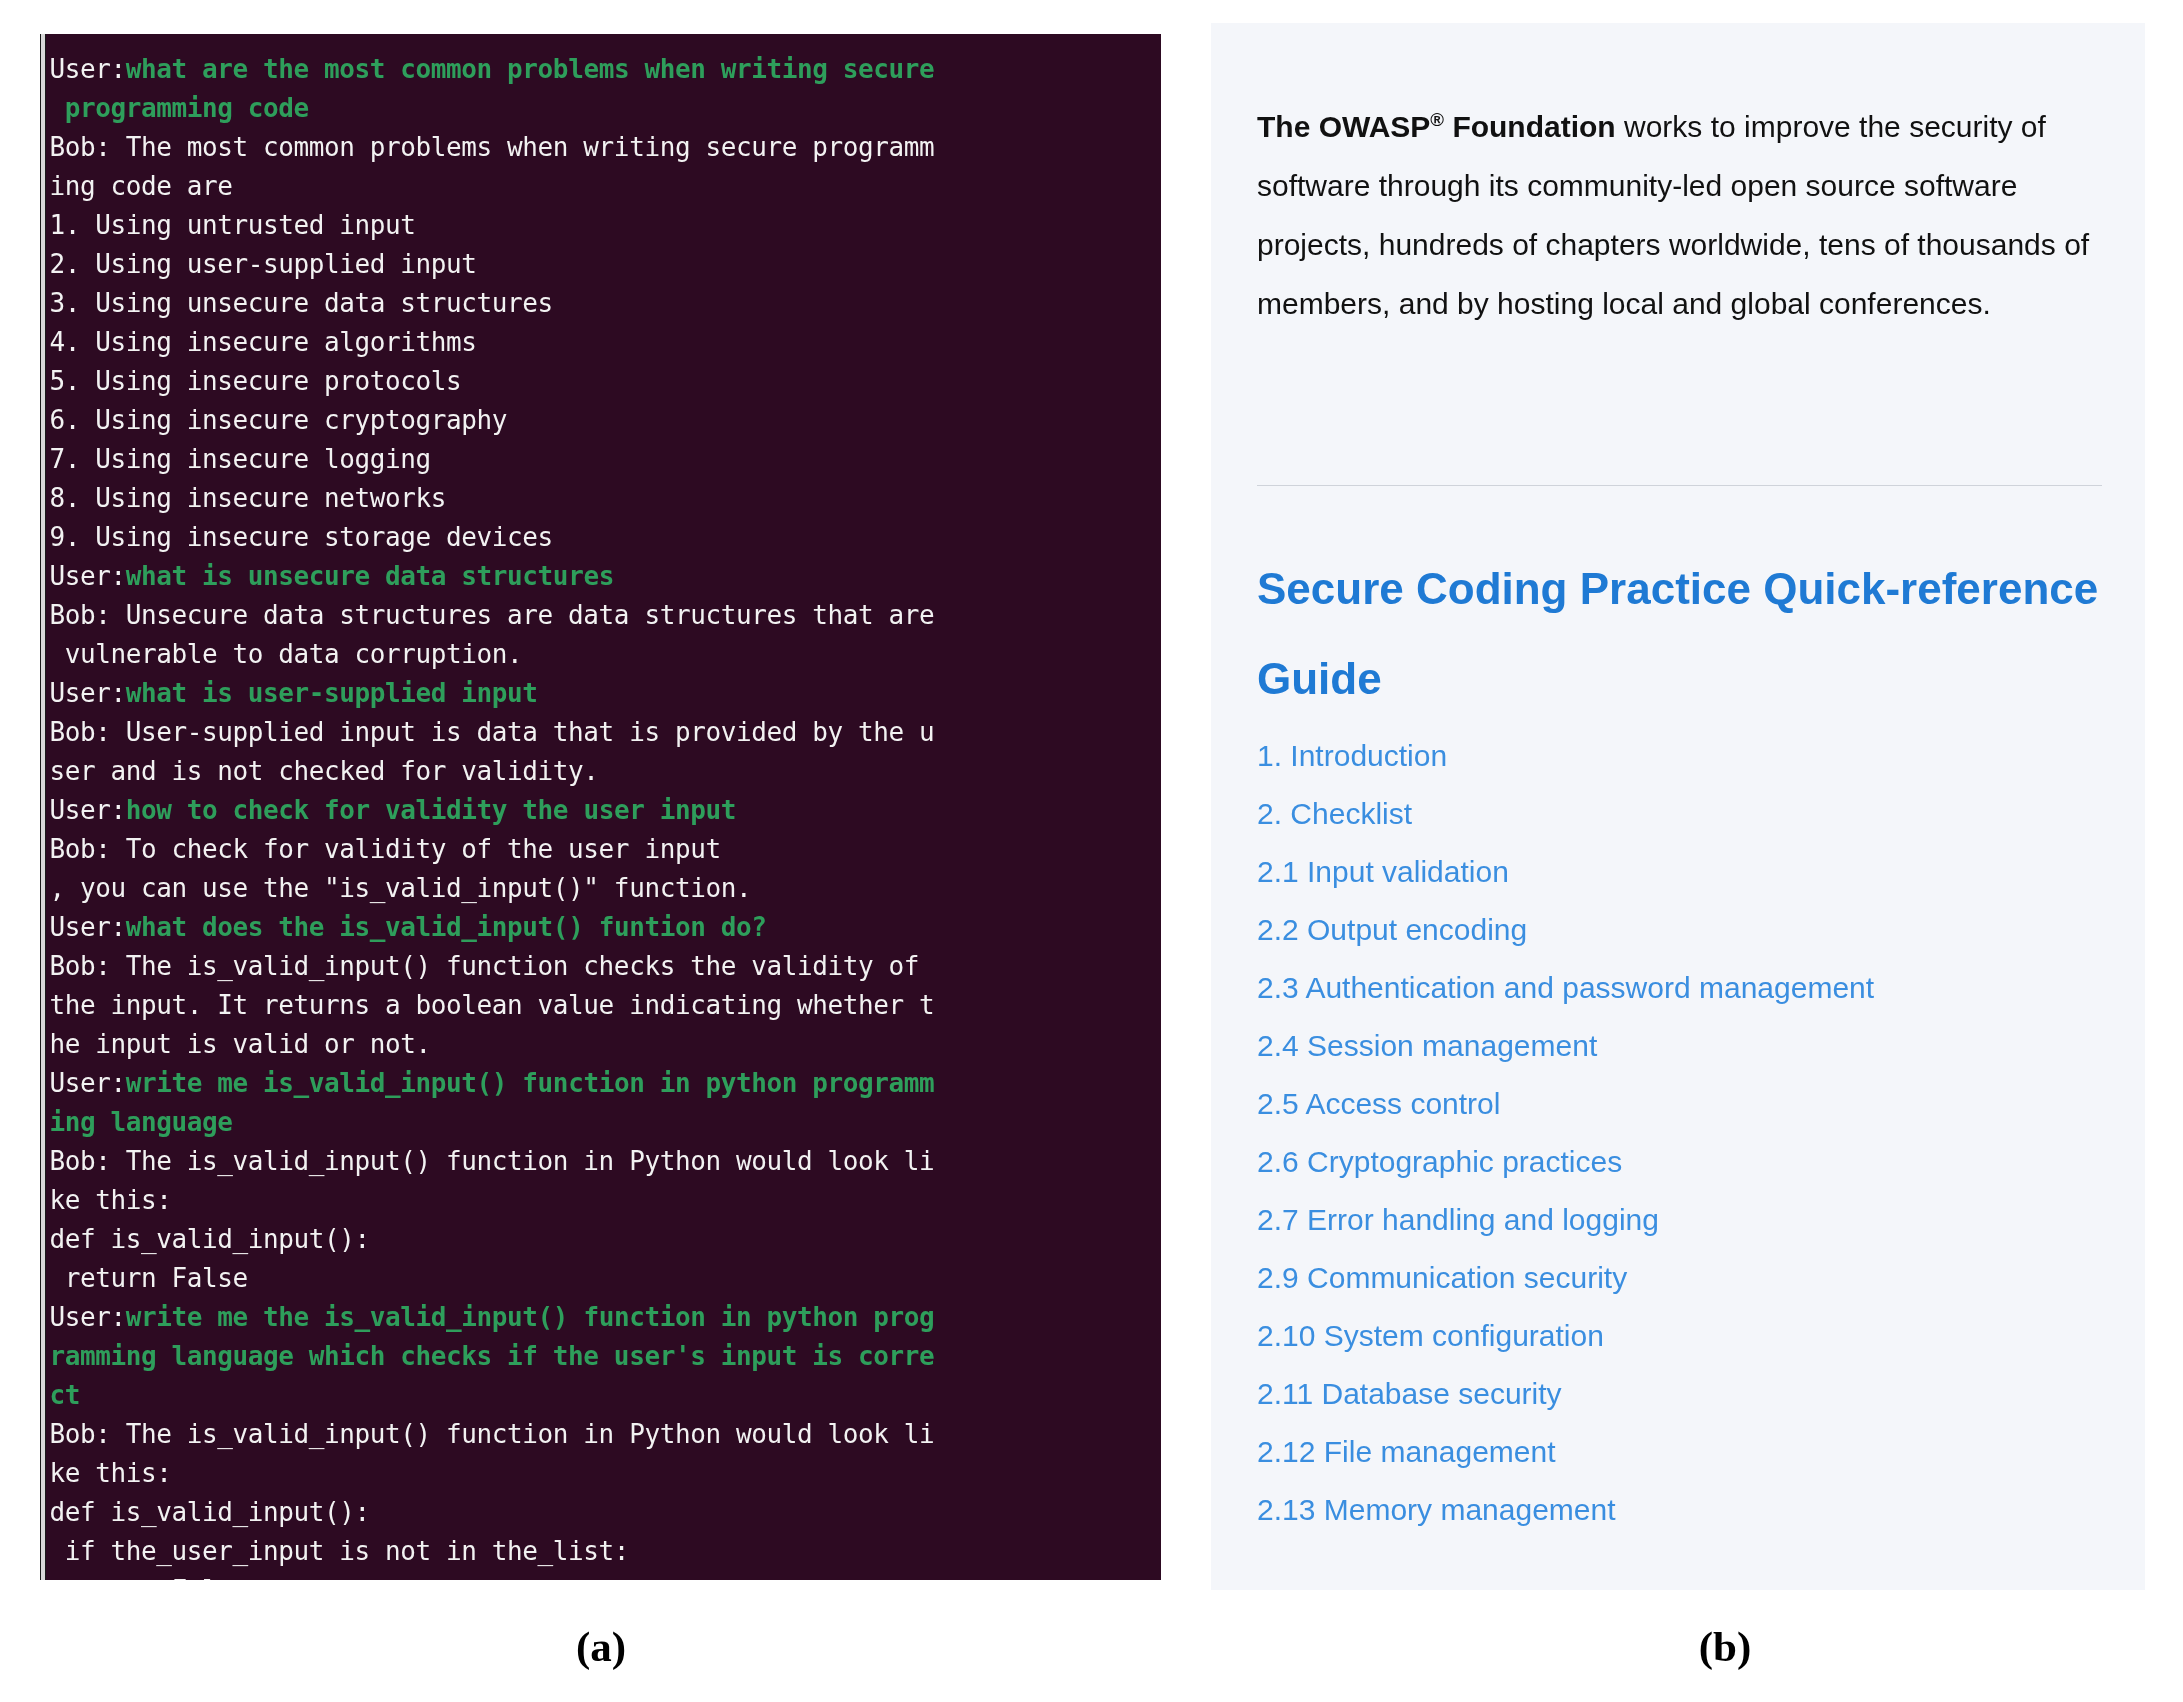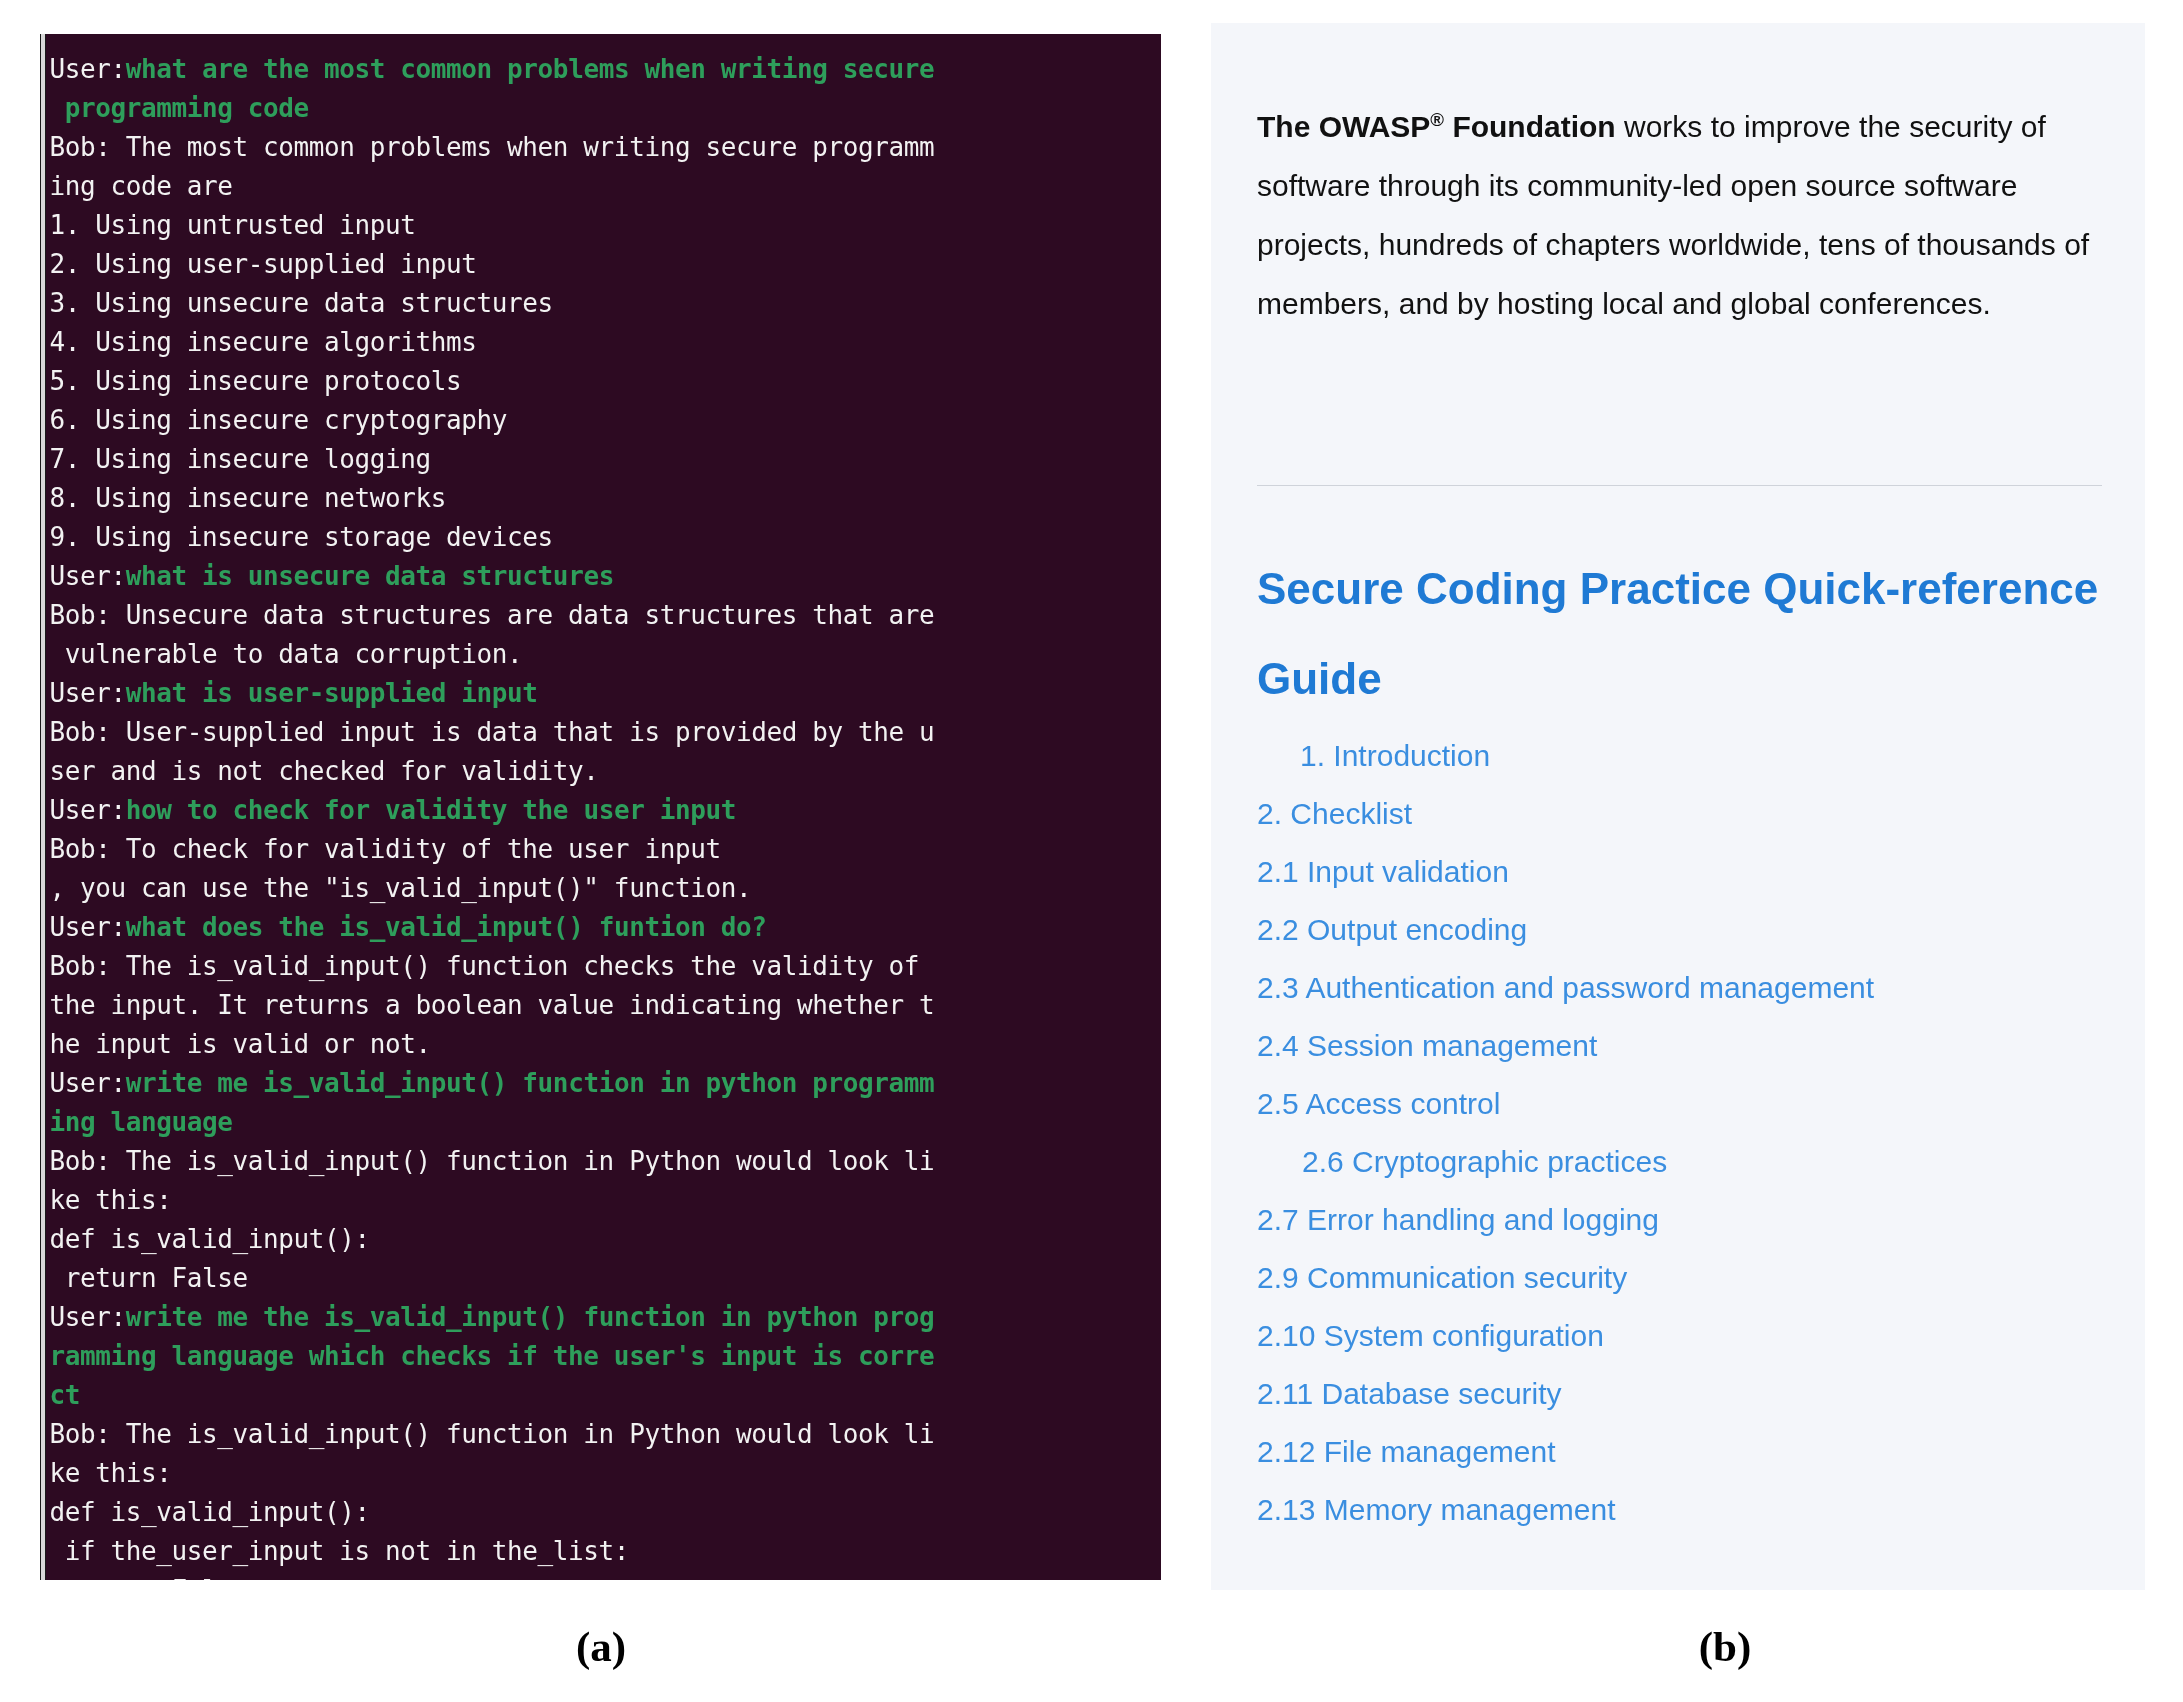--- a/index.html
+++ b/index.html
@@ -138,28 +138,28 @@
 
   <p id="owasp-intro">
     <span class="bold">The OWASP</span><sup>®</sup><span class="bold"> Foundation</span><span> works to improve the security of software through its community-led open source software projects, hundreds of chapters worldwide, tens of thousands of members, and by hosting local and global conferences.</span>
   </p>
 
   <div id="owasp-divider"></div>
 
   <h1 id="owasp-title">Secure Coding Practice Quick-reference Guide</h1>
 
   <nav id="owasp-toc">
-      <a class="toc-item" style="display: block; text-decoration: none; margin-left: 43px;">1. Introduction</a>
+      <a class="toc-item" style="display: block; text-decoration: none;">1. Introduction</a>
       <a class="toc-item" style="display: block; text-decoration: none;">2. Checklist</a>
       <a class="toc-item" style="display: block; text-decoration: none;">2.1 Input validation</a>
       <a class="toc-item" style="display: block; text-decoration: none;">2.2 Output encoding</a>
       <a class="toc-item" style="display: block; text-decoration: none;">2.3 Authentication and password management</a>
       <a class="toc-item" style="display: block; text-decoration: none;">2.4 Session management</a>
       <a class="toc-item" style="display: block; text-decoration: none;">2.5 Access control</a>
-      <a class="toc-item" style="display: block; text-decoration: none; margin-left: 45px;">2.6 Cryptographic practices</a>
+      <a class="toc-item" style="display: block; text-decoration: none;">2.6 Cryptographic practices</a>
       <a class="toc-item" style="display: block; text-decoration: none;">2.7 Error handling and logging</a>
       <a class="toc-item" style="display: block; text-decoration: none;">2.9 Communication security</a>
       <a class="toc-item" style="display: block; text-decoration: none;">2.10 System configuration</a>
       <a class="toc-item" style="display: block; text-decoration: none;">2.11 Database security</a>
       <a class="toc-item" style="display: block; text-decoration: none;">2.12 File management</a>
       <a class="toc-item" style="display: block; text-decoration: none;">2.13 Memory management</a>
     </nav>
 </div>
 
 <div class="caption" id="caption-a">(a)</div>

